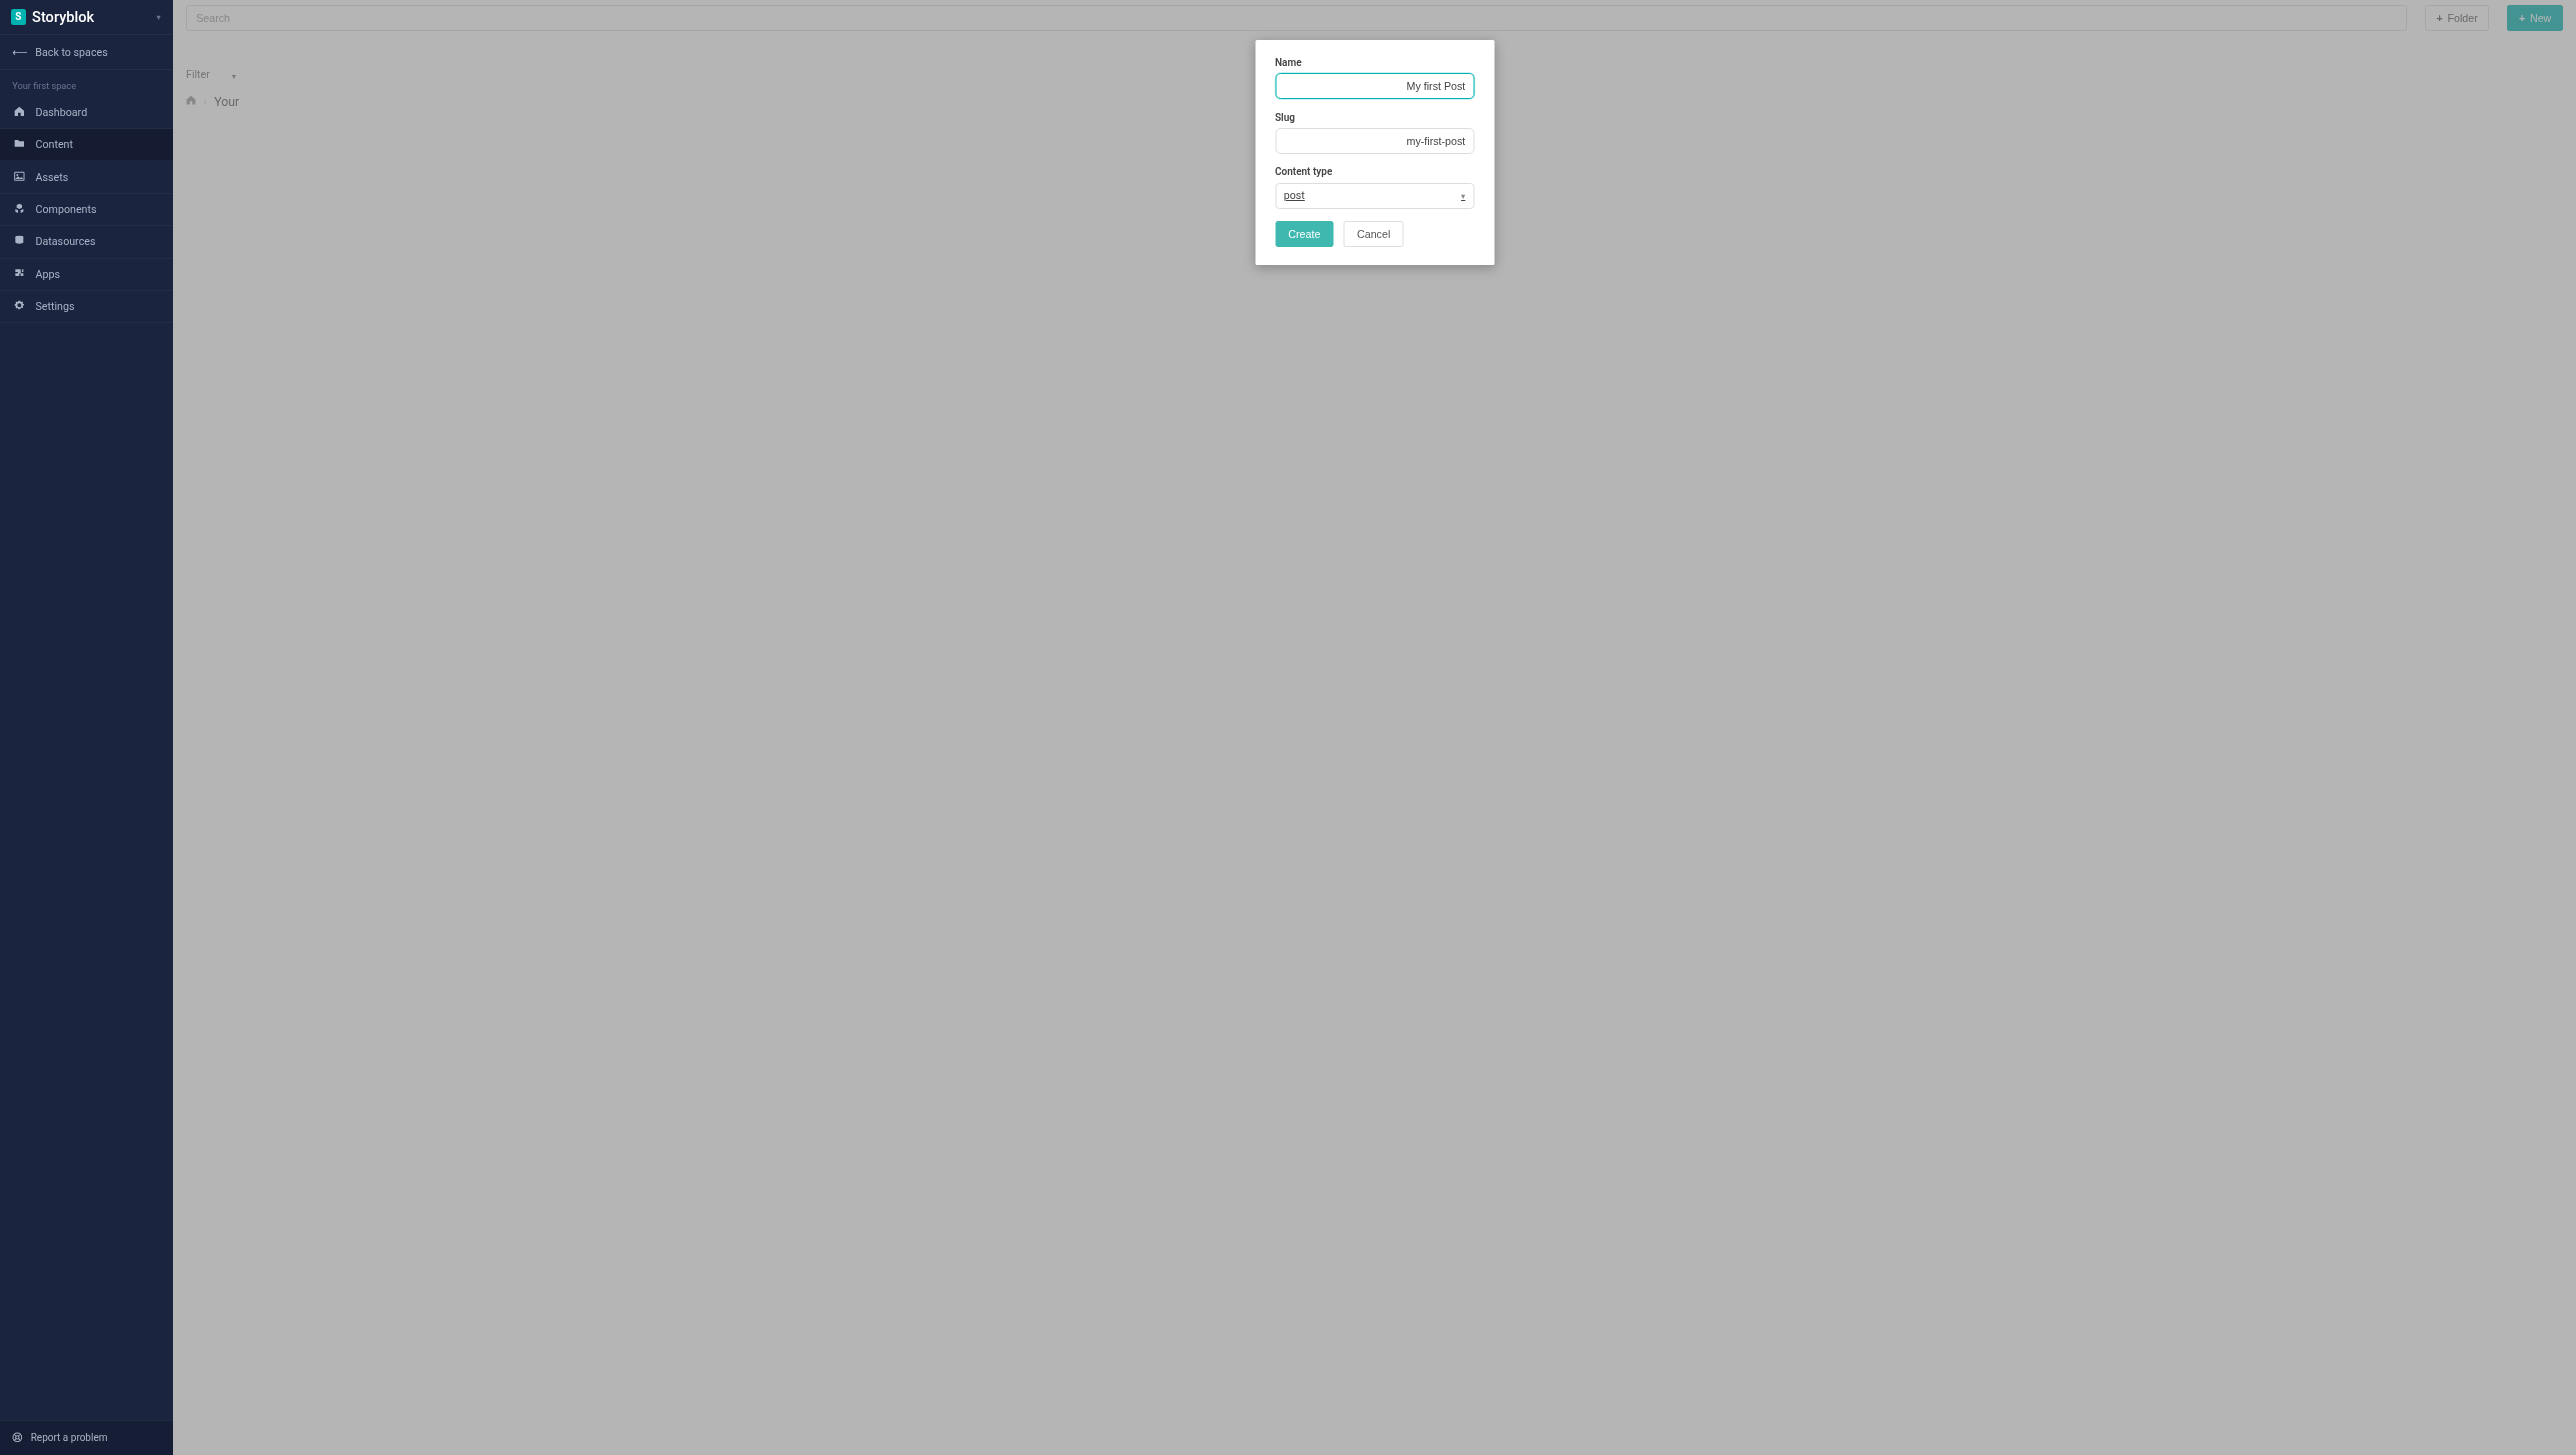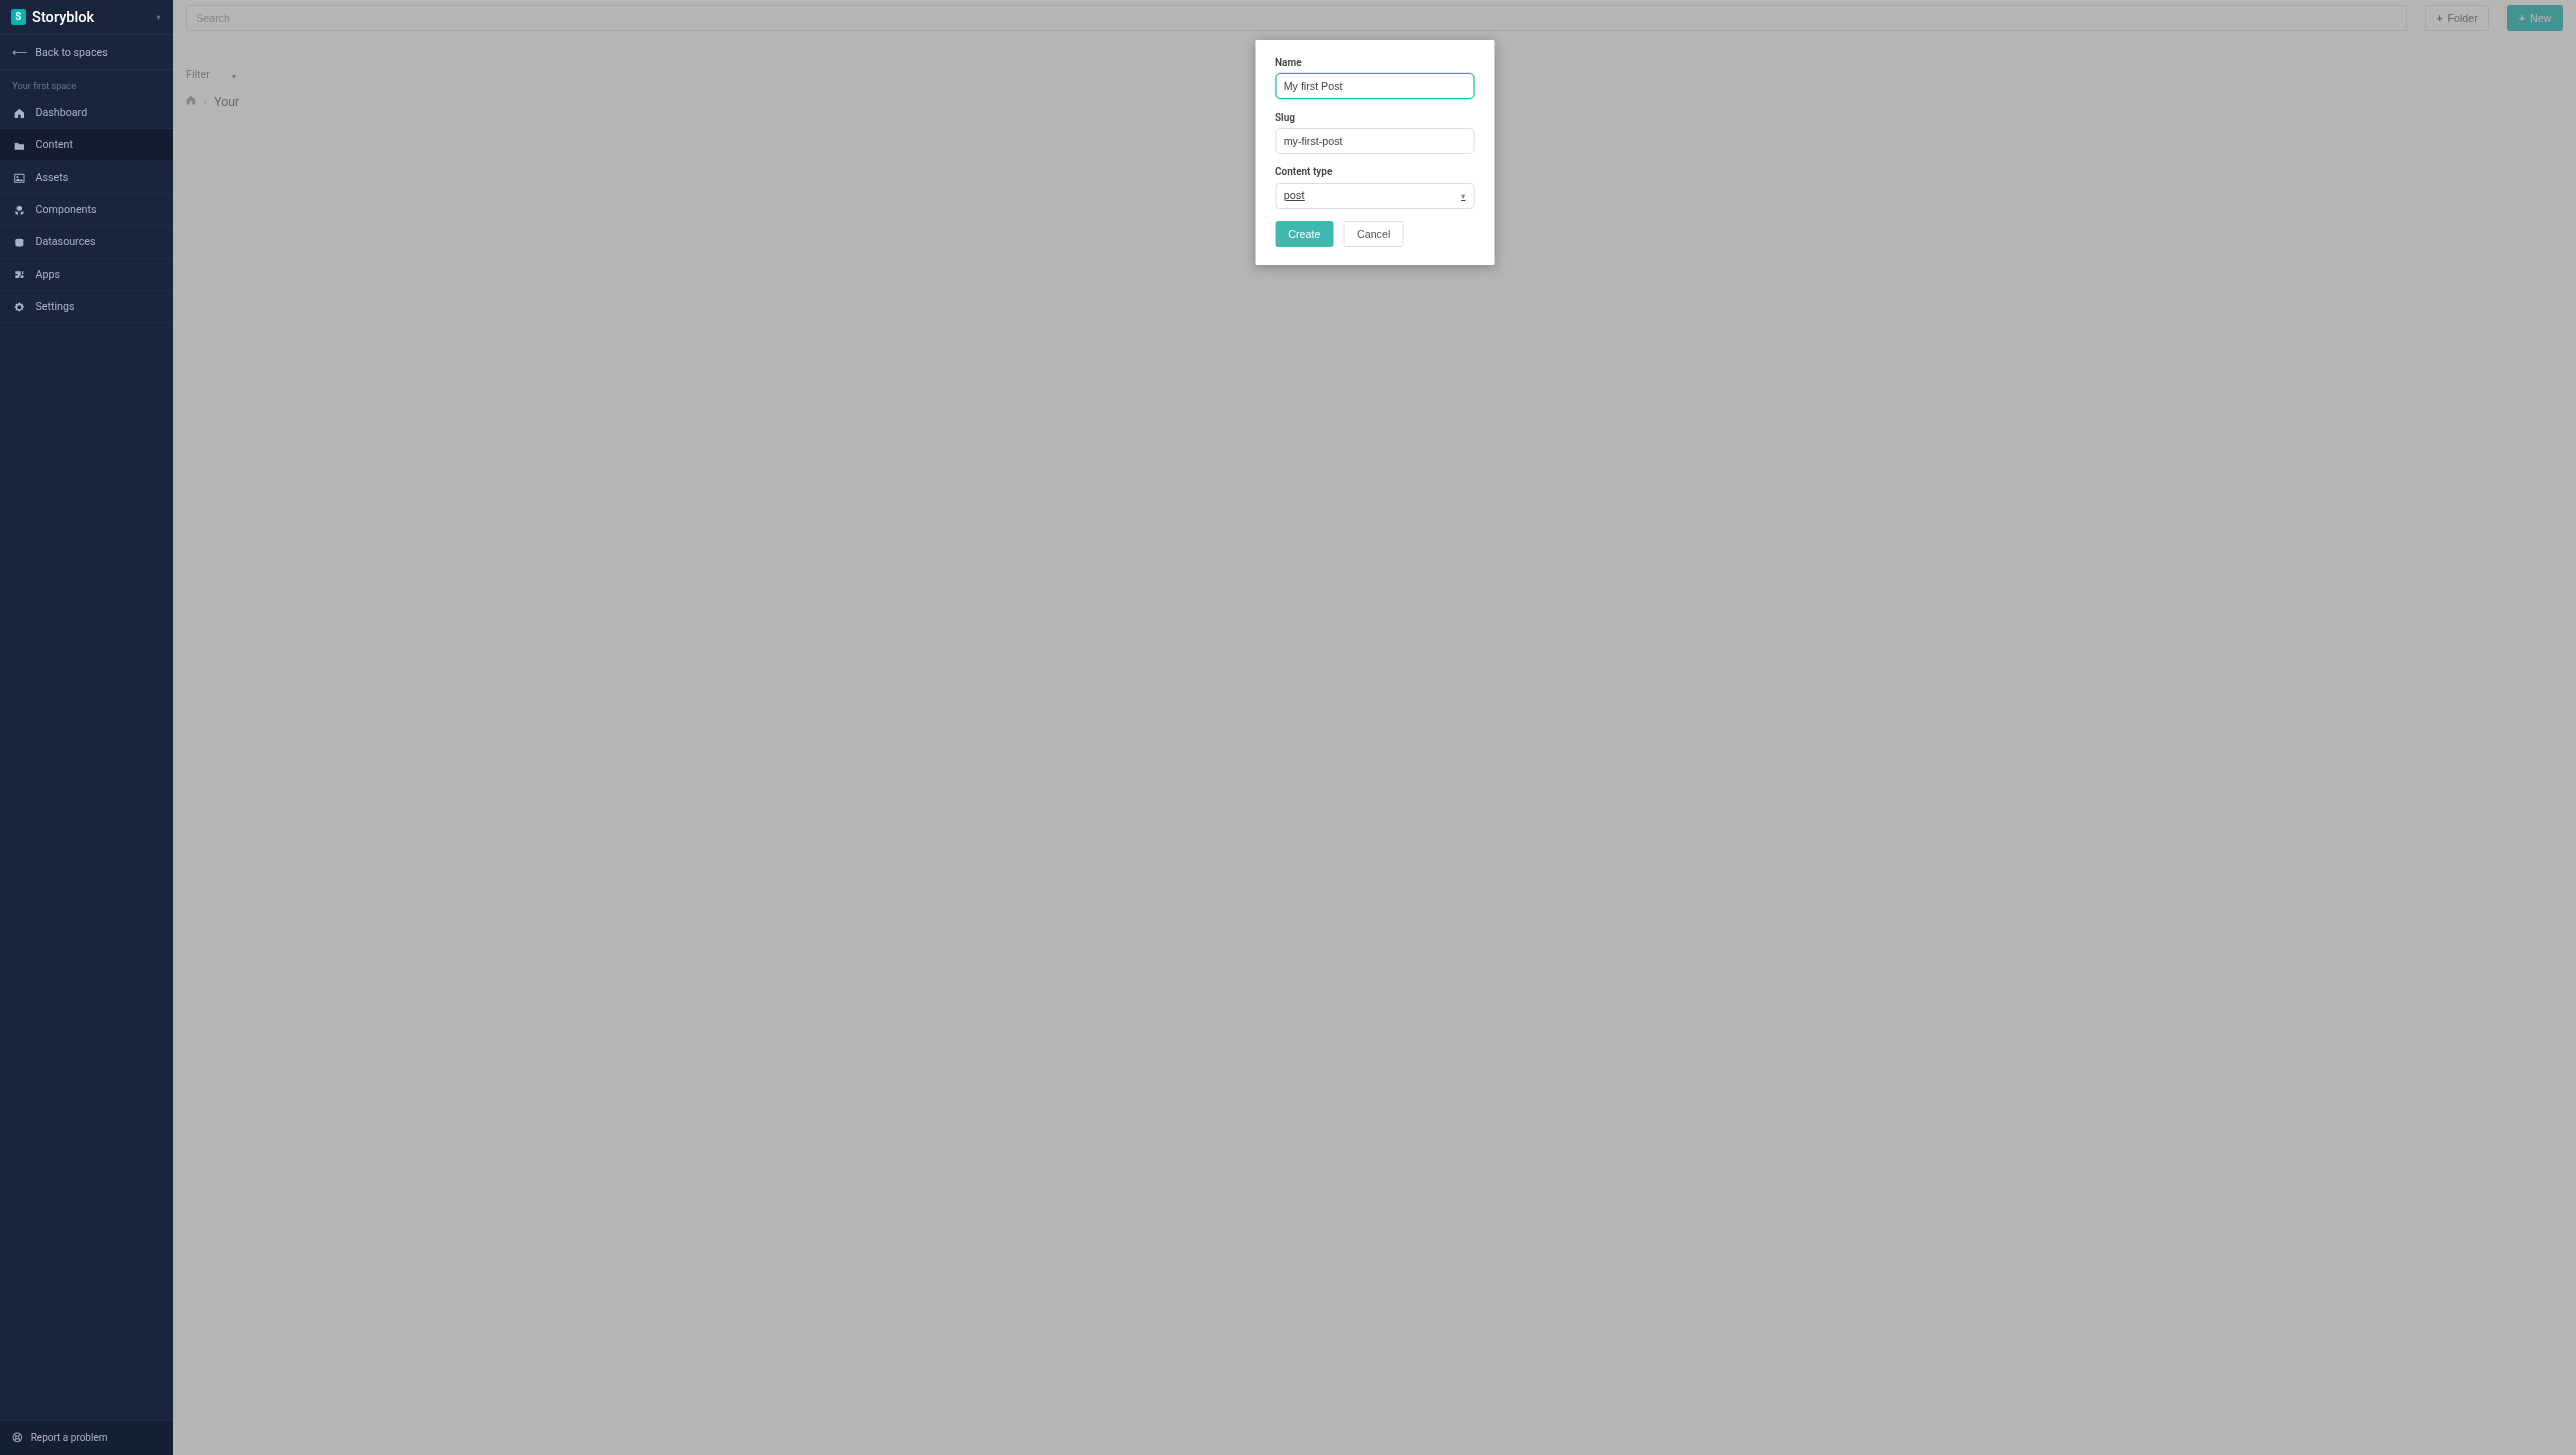--- a/index.html
+++ b/index.html
@@ -75,21 +75,21 @@
     .space-label {
       padding: 9.2px 12.3px 6.1px 12.3px;
       font-size: 9.2px;
       color: #6b7490;
     }
     .nav-list {
       list-style: none;
     }
     .nav-item {
       display: flex;
-      align-items: flex-end;
+      align-items: flex-start;
       padding: 9.2px 12.3px;
       cursor: pointer;
       border-bottom: 0.8px solid rgba(255,255,255,0.04);
       font-size: 10.7px;
       color: #aab2c5;
     }
     .nav-item.active {
       background: rgba(0,0,0,0.2);
     }
     .nav-item .nav-icon {
@@ -231,20 +231,21 @@
       margin-bottom: 5.4px;
     }
     .form-input {
       width: 100%;
       height: 26px;
       border: 0.8px solid #ddd;
       border-radius: 5px;
       padding: 0 7.7px;
       font-size: 10.7px;
       color: #444;
+      text-align: right;
     }
     .form-input.focused {
       border-color: #00b3b0;
       box-shadow: 0 0 0 0.8px rgba(0,179,176,0.25);
       outline: none;
     }
     .form-select {
       width: 100%;
       height: 26px;
       border: 0.8px solid #ddd;

